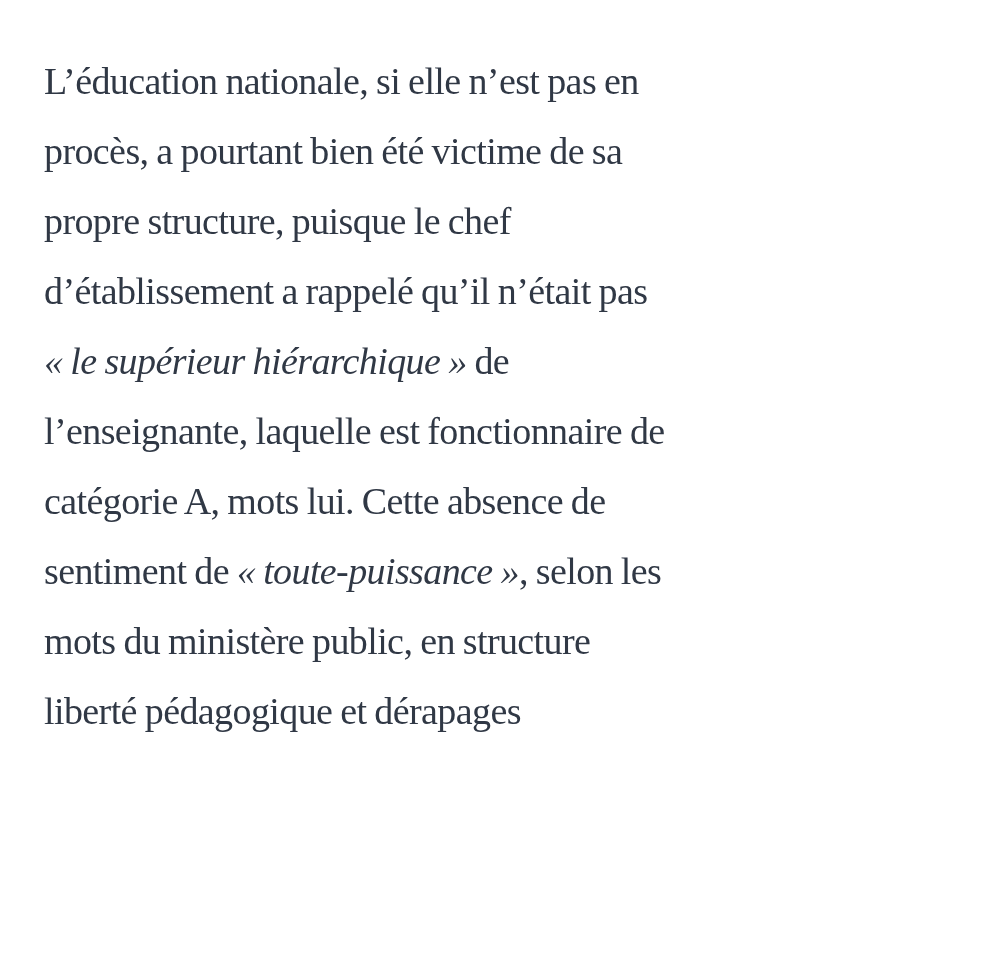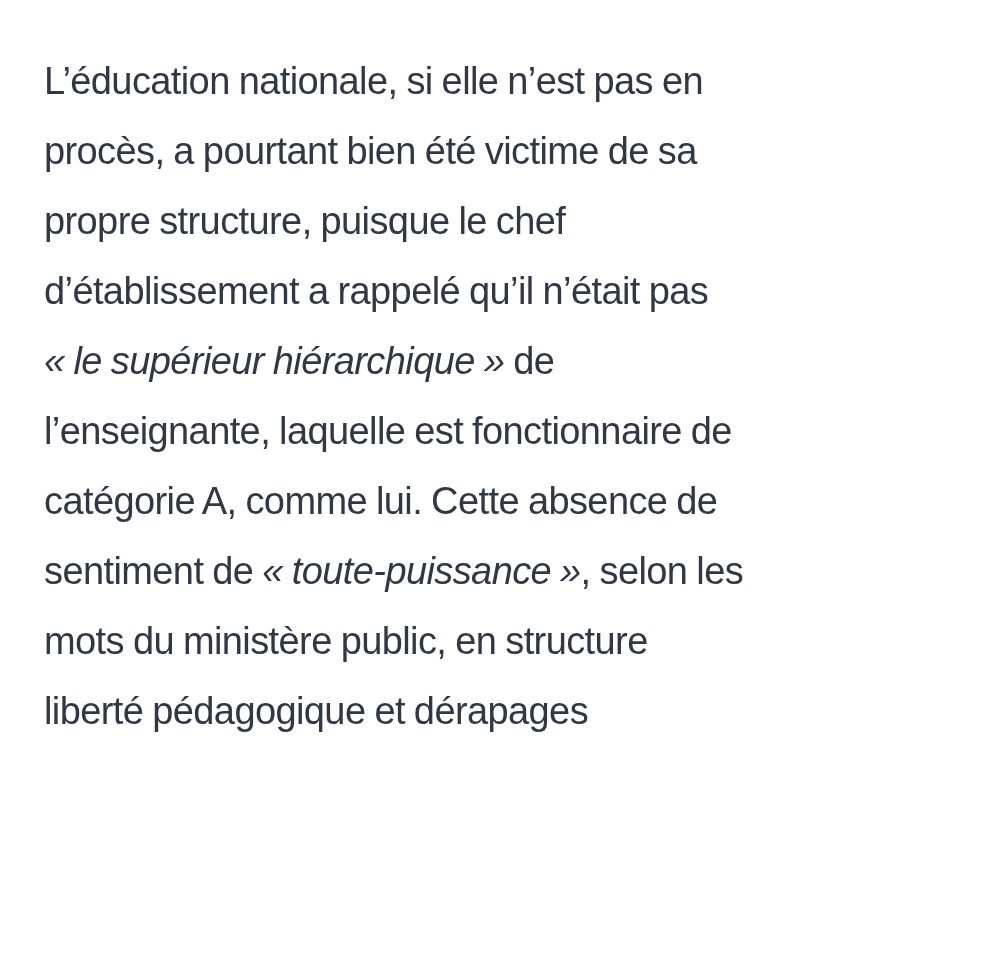--- a/index.html
+++ b/index.html
@@ -13,21 +13,21 @@
     overflow: hidden;
   }
   .article {
     position: absolute;
     left: 44px;
     top: 46px;
     width: 930px;
   }
   .para {
     margin: 0;
-    font-family: Liberation Sans, sans-serif;
+    font-family: Liberation Serif, serif;
     font-size: 38px;
     line-height: 70px;
     color: #303845;
     letter-spacing: -0.6px;
     word-spacing: -1px;
   }
   .line {
     display: block;
     white-space: nowrap;
   }
@@ -39,18 +39,18 @@
 <body>
 
 <div class="article">
   <p class="para">
     <span class="line"><span>L’éducation nationale, si elle n’est pas en</span></span>
     <span class="line"><span>procès, a pourtant bien été victime de sa</span></span>
     <span class="line"><span>propre structure, puisque le chef</span></span>
     <span class="line"><span>d’établissement a rappelé qu’il n’était pas</span></span>
     <span class="line"><span class="it">« le supérieur hiérarchique »</span><span> de</span></span>
     <span class="line"><span>l’enseignante, laquelle est fonctionnaire de</span></span>
-    <span class="line"><span>catégorie A, comme lui. Cette absence de</span></span>
+    <span class="line"><span>catégorie A, mots lui. Cette absence de</span></span>
     <span class="line"><span>sentiment de </span><span class="it">« toute-puissance »</span><span>, selon les</span></span>
     <span class="line"><span>mots du ministère public, en structure</span></span>
     <span class="line"><span>liberté pédagogique et dérapages</span></span>
   </p>
 </div>
 
 </body></html>

